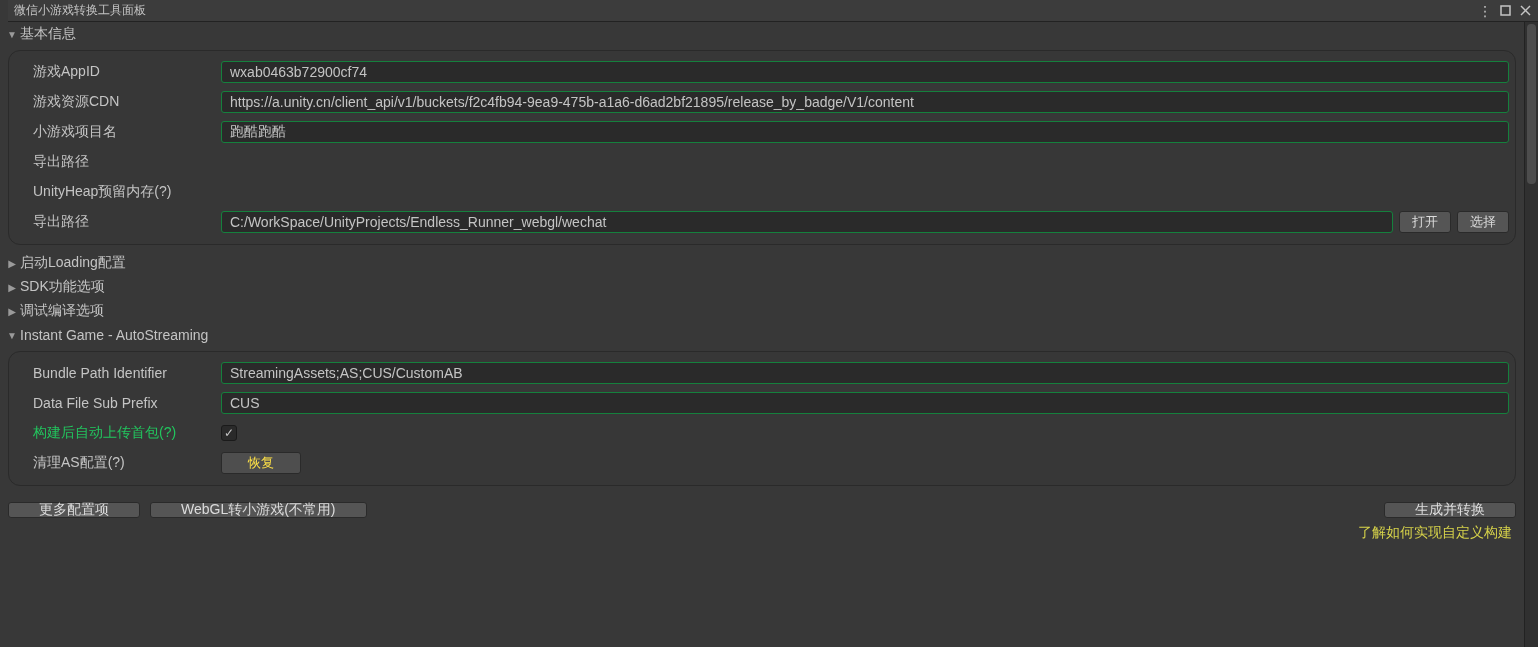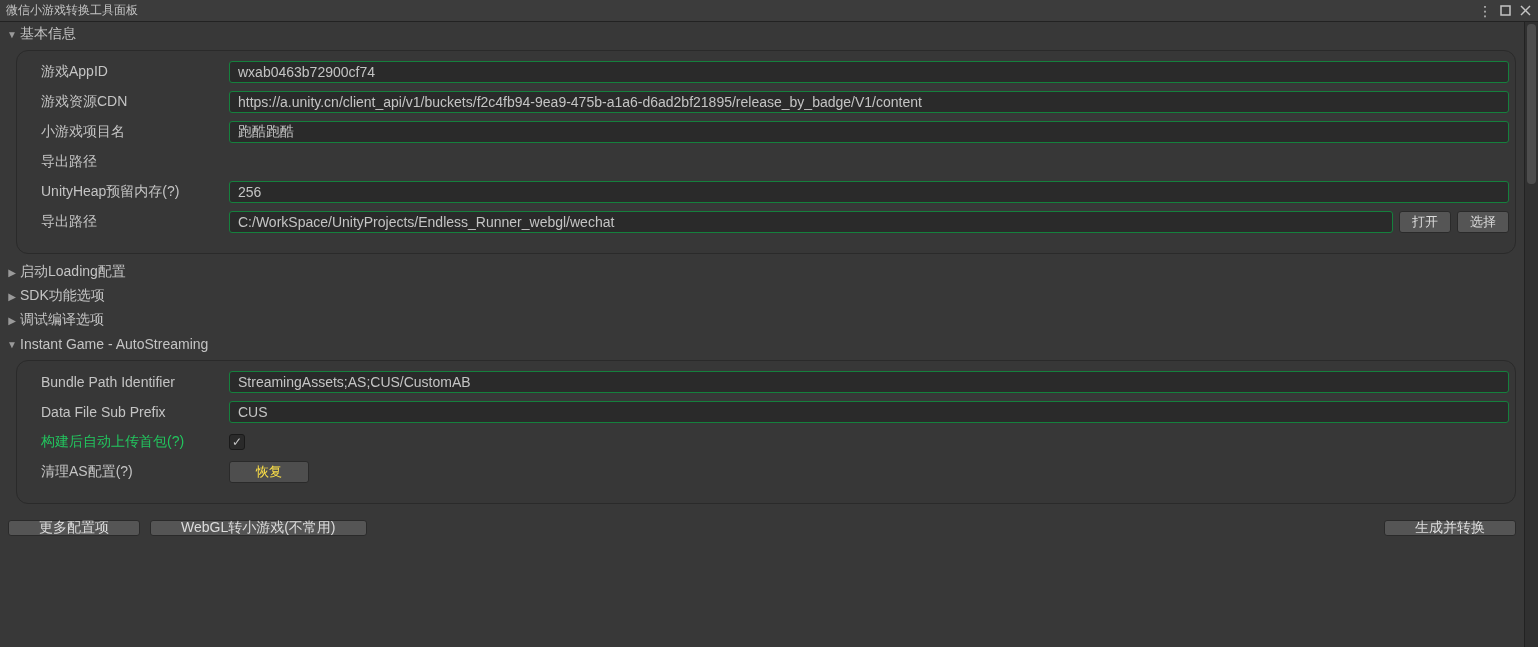--- a/index.html
+++ b/index.html
@@ -17,20 +17,21 @@
       overflow: hidden;
     }
     .titlebar {
       background: #3c3c3c;
       height: 22px;
       display: flex;
       align-items: center;
       padding: 0 6px;
       justify-content: space-between;
       border-bottom: 1px solid #222;
+      margin-left: 8px;
     }
     .titlebar .title {
       font-size: 12px;
       color: #c4c4c4;
     }
     .titlebar .window-icons {
       display: flex;
       gap: 6px;
       align-items: center;
     }
@@ -56,24 +57,24 @@
     .section-header .arrow {
       width: 12px;
       display: inline-flex;
       justify-content: center;
       margin-right: 2px;
       font-size: 10px;
       color: #9a9a9a;
     }
     .section-body {
       background: #373737;
-      margin: 4px 8px 6px 16px;
+      margin: 4px 8px 6px 8px;
       border: 1px solid #2a2a2a;
       border-radius: 12px;
-      padding: 6px 6px 16px 6px;
+      padding: 6px 6px 7px 6px;
     }
     .form-row {
       display: flex;
       align-items: center;
       height: 30px;
       gap: 6px;
     }
     .form-label {
       width: 200px;
       padding-left: 18px;
@@ -234,21 +235,20 @@
     </div>
     <div class="form-row">
       <div class="form-label">小游戏项目名</div>
       <input class="text-field" value="跑酷跑酷" style="">
     </div>
     <div class="form-row">
       <div class="form-label">导出路径</div>
     </div>
     <div class="form-row">
       <div class="form-label">UnityHeap预留内存(?)</div>
-      <input class="text-field" value="256" style="">
     </div>
     <div class="form-row">
       <div class="form-label">导出路径</div>
       <input class="text-field" value="C:/WorkSpace/UnityProjects/Endless_Runner_webgl/wechat" style="">
       <div class="btn small">打开</div>
       <div class="btn small">选择</div>
     </div>
   </div>
 
   <div class="section-header">
@@ -288,18 +288,19 @@
       <div class="spacer"></div>
     </div>
   </div>
 
   <div class="footer-row">
     <div class="btn wide">更多配置项</div>
     <div class="btn wide">WebGL转小游戏(不常用)</div>
     <div class="spacer"></div>
     <div class="btn wide">生成并转换</div>
   </div>
+  <div class="footer-link-row">了解如何实现自定义构建</div>
 
 </div>
 
 <div class="scrollbar-right">
   <div class="scrollbar-thumb"></div>
 </div>
 
 </body></html>

